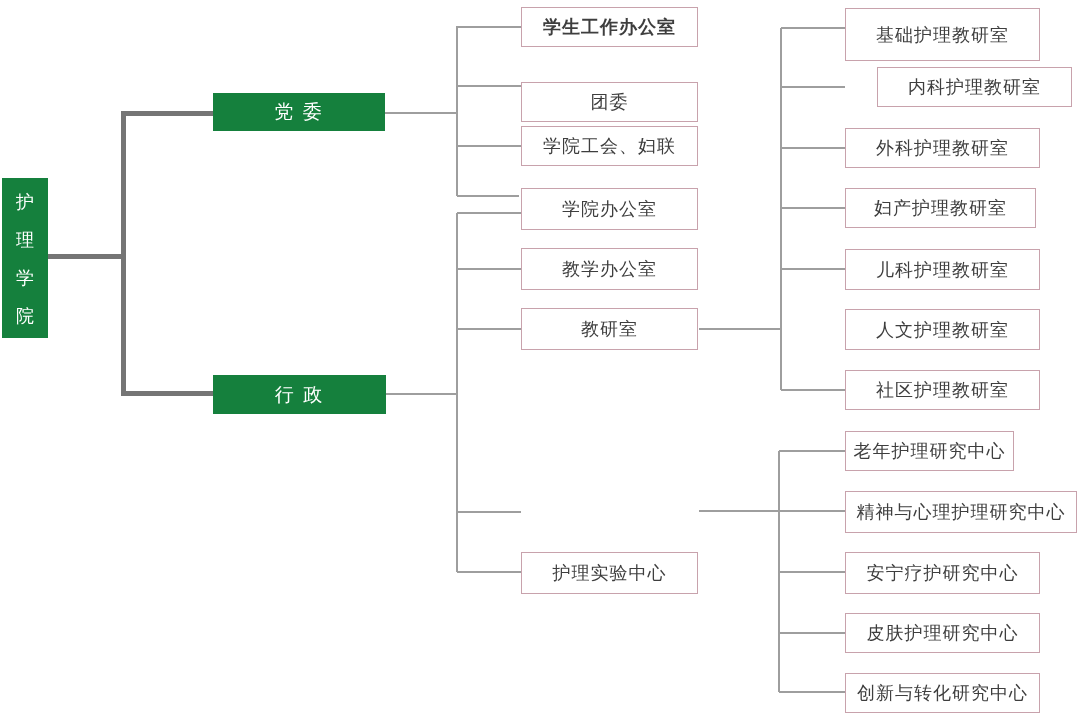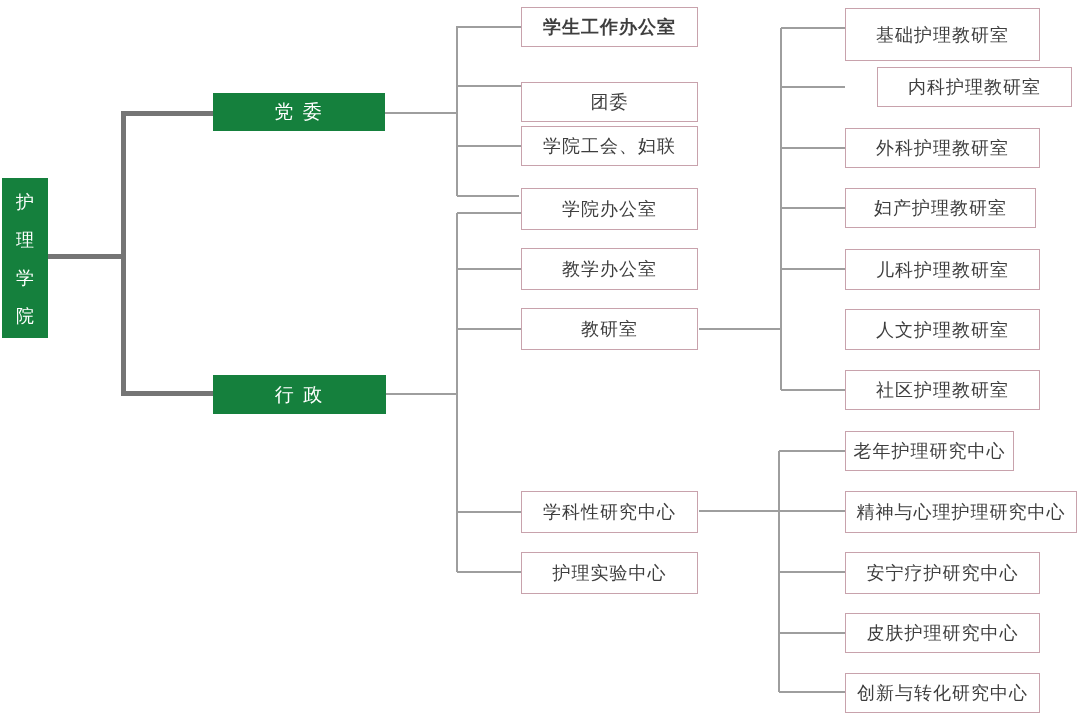--- a/index.html
+++ b/index.html
@@ -67,21 +67,20 @@
 
   <div class="box solid" style="left:213px; top:93px; width:172px; height:38px;">党 委</div>
   <div class="box solid" style="left:213px; top:375px; width:173px; height:39px;">行 政</div>
 
   <div class="box" style="left:521px; top:7px; width:177px; height:40px;font-weight:bold;">学生工作办公室</div>
   <div class="box" style="left:521px; top:66px; width:177px; height:40px;margin-top:16px;">团委</div>
   <div class="box" style="left:521px; top:126px; width:177px; height:40px;">学院工会、妇联</div>
   <div class="box" style="left:521px; top:188px; width:177px; height:42px;">学院办公室</div>
   <div class="box" style="left:521px; top:248px; width:177px; height:42px;">教学办公室</div>
   <div class="box" style="left:521px; top:308px; width:177px; height:42px;">教研室</div>
-  <div class="box" style="left:521px; top:491px; width:177px; height:42px;">学科性研究中心</div>
   <div class="box" style="left:521px; top:552px; width:177px; height:42px;">护理实验中心</div>
 
   <div class="box" style="left:845px; top:8px; width:195px; height:53px;">基础护理教研室</div>
   <div class="box" style="left:877px; top:67px; width:195px; height:40px;">内科护理教研室</div>
   <div class="box" style="left:845px; top:128px; width:195px; height:40px;">外科护理教研室</div>
   <div class="box" style="left:845px; top:188px; width:191px; height:40px;">妇产护理教研室</div>
   <div class="box" style="left:845px; top:249px; width:195px; height:41px;">儿科护理教研室</div>
   <div class="box" style="left:845px; top:309px; width:195px; height:41px;">人文护理教研室</div>
   <div class="box" style="left:845px; top:370px; width:195px; height:40px;">社区护理教研室</div>
 

